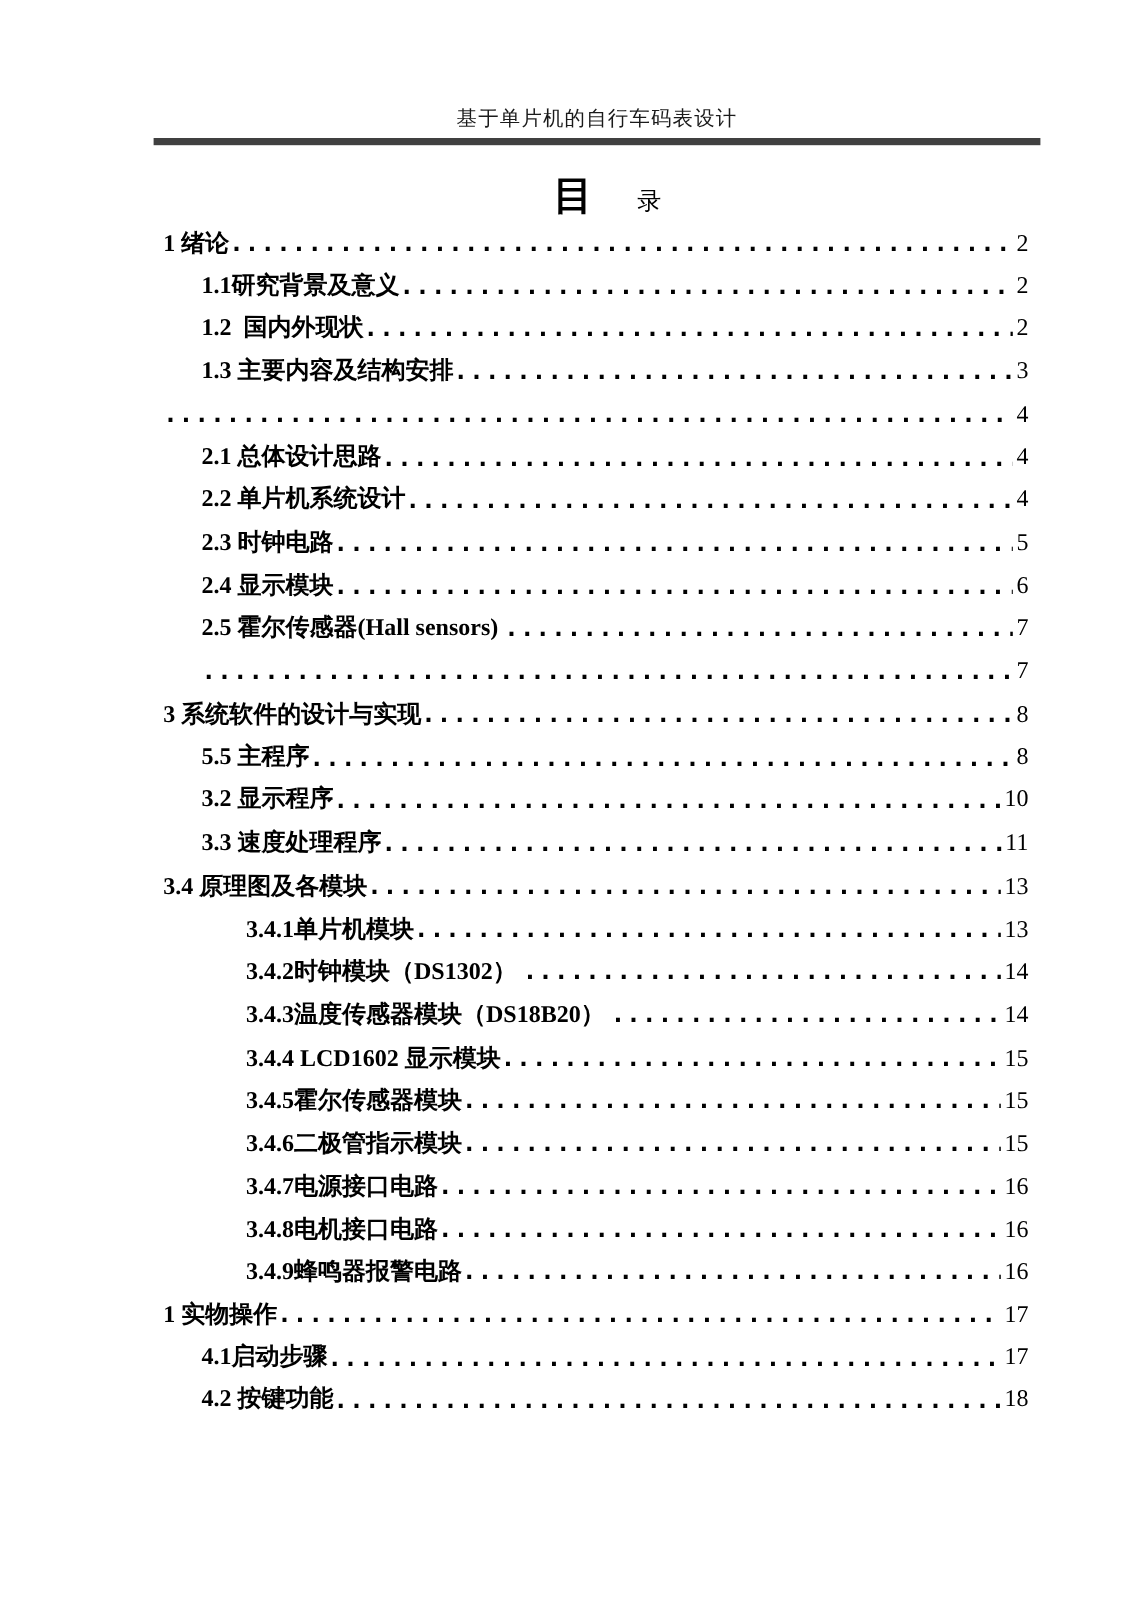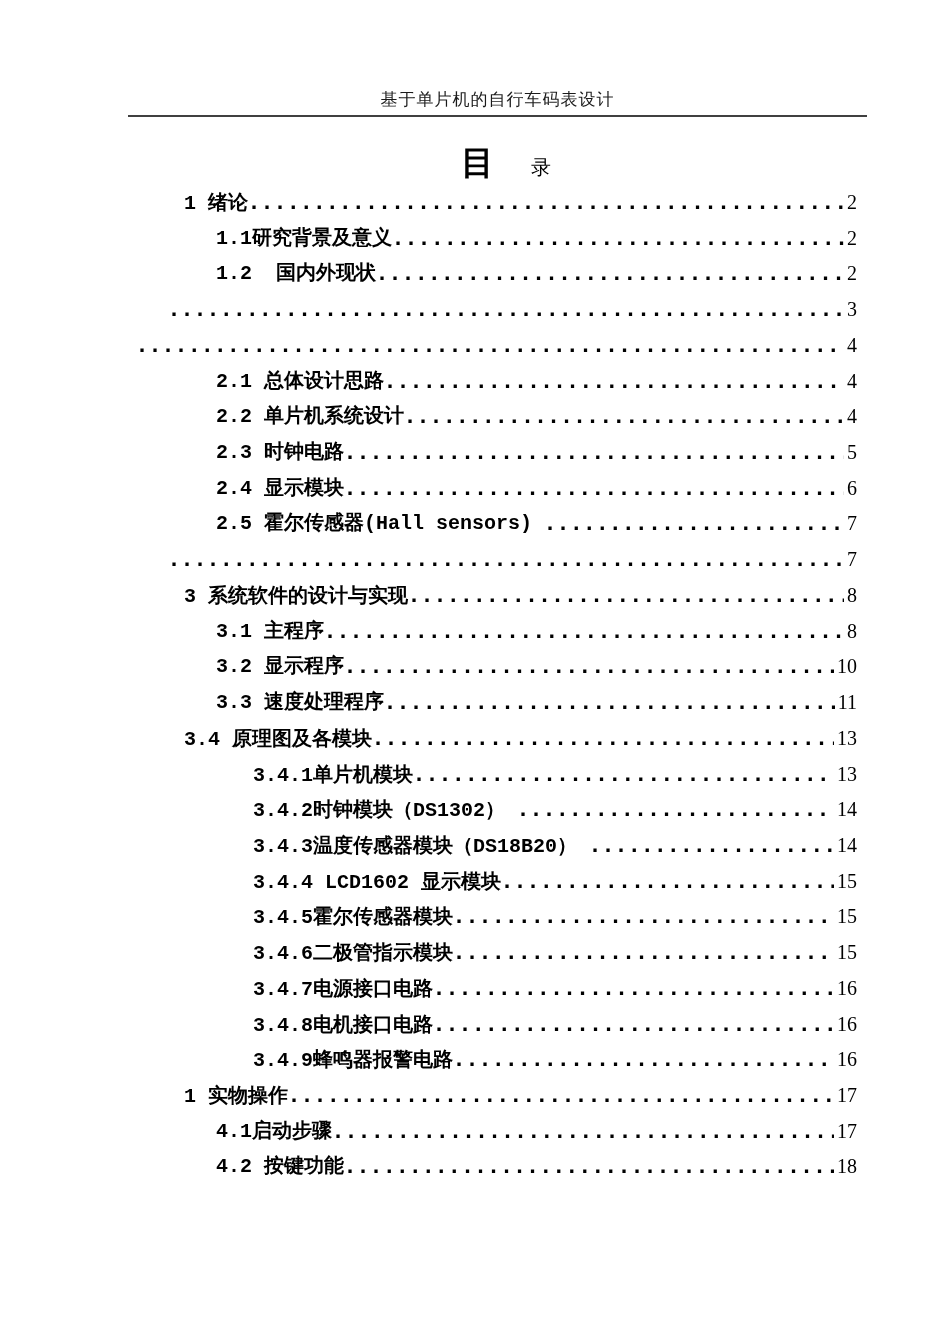--- a/index.html
+++ b/index.html
@@ -13,21 +13,21 @@
     color: #000;
   }
   
   .header {
     position: absolute;
     left: 128px;
     top: 88px;
     width: 739px;
     text-align: center;
     padding-bottom: 5px;
-    border-bottom: 2px solid #404040;
+    border-bottom: 6px solid #404040;
   }
   .header-title {
     font-family: "DejaVu Sans", sans-serif;
     font-size: 17px;
     line-height: 22px;
     font-weight: 400;
     color: #1a1a1a;
     letter-spacing: 1px;
     white-space: pre;
   }
@@ -62,27 +62,26 @@
     width: 721px;
   }
   .row {
     display: flex;
     align-items: baseline;
     line-height: 35.72px;
     height: 35.72px;
     overflow: hidden;
   }
   .row .t {
-    font-family: Liberation Mono, monospace;
+    font-family: Liberation Serif, serif;
     font-size: 20px;
     font-weight: 700;
     color: #000;
     white-space: pre;
     flex: 0 0 auto;
-    margin-left: 48px;
   }
   .row .dots {
     flex: 1 1 auto;
     min-width: 0;
     overflow: hidden;
     white-space: nowrap;
     font-family: "DejaVu Sans Mono", monospace;
     font-size: 20px;
     font-weight: 700;
     letter-spacing: 1px;
@@ -123,20 +122,21 @@
         <span class="t">1.1研究背景及意义</span>
         <span class="dots">........................................................................................................................................................................................................</span>
         <span class="pg">2</span>
       </div>
       <div class="row lvl1">
         <span class="t">1.2  国内外现状</span>
         <span class="dots">........................................................................................................................................................................................................</span>
         <span class="pg">2</span>
       </div>
       <div class="row lvl1">
+        <span class="t">1.3 主要内容及结构安排</span>
         <span class="dots">........................................................................................................................................................................................................</span>
         <span class="pg">3</span>
       </div>
       <div class="row lvl0">
         <span class="dots">........................................................................................................................................................................................................</span>
         <span class="pg">4</span>
       </div>
       <div class="row lvl1">
         <span class="t">2.1 总体设计思路</span>
         <span class="dots">........................................................................................................................................................................................................</span>
@@ -165,21 +165,21 @@
       <div class="row lvl1">
         <span class="dots">........................................................................................................................................................................................................</span>
         <span class="pg">7</span>
       </div>
       <div class="row lvl0">
         <span class="t">3 系统软件的设计与实现</span>
         <span class="dots">........................................................................................................................................................................................................</span>
         <span class="pg">8</span>
       </div>
       <div class="row lvl1">
-        <span class="t">3.1 主程序</span>
+        <span class="t">5.5 主程序</span>
         <span class="dots">........................................................................................................................................................................................................</span>
         <span class="pg">8</span>
       </div>
       <div class="row lvl1">
         <span class="t">3.2 显示程序</span>
         <span class="dots">........................................................................................................................................................................................................</span>
         <span class="pg">10</span>
       </div>
       <div class="row lvl1">
         <span class="t">3.3 速度处理程序</span>

